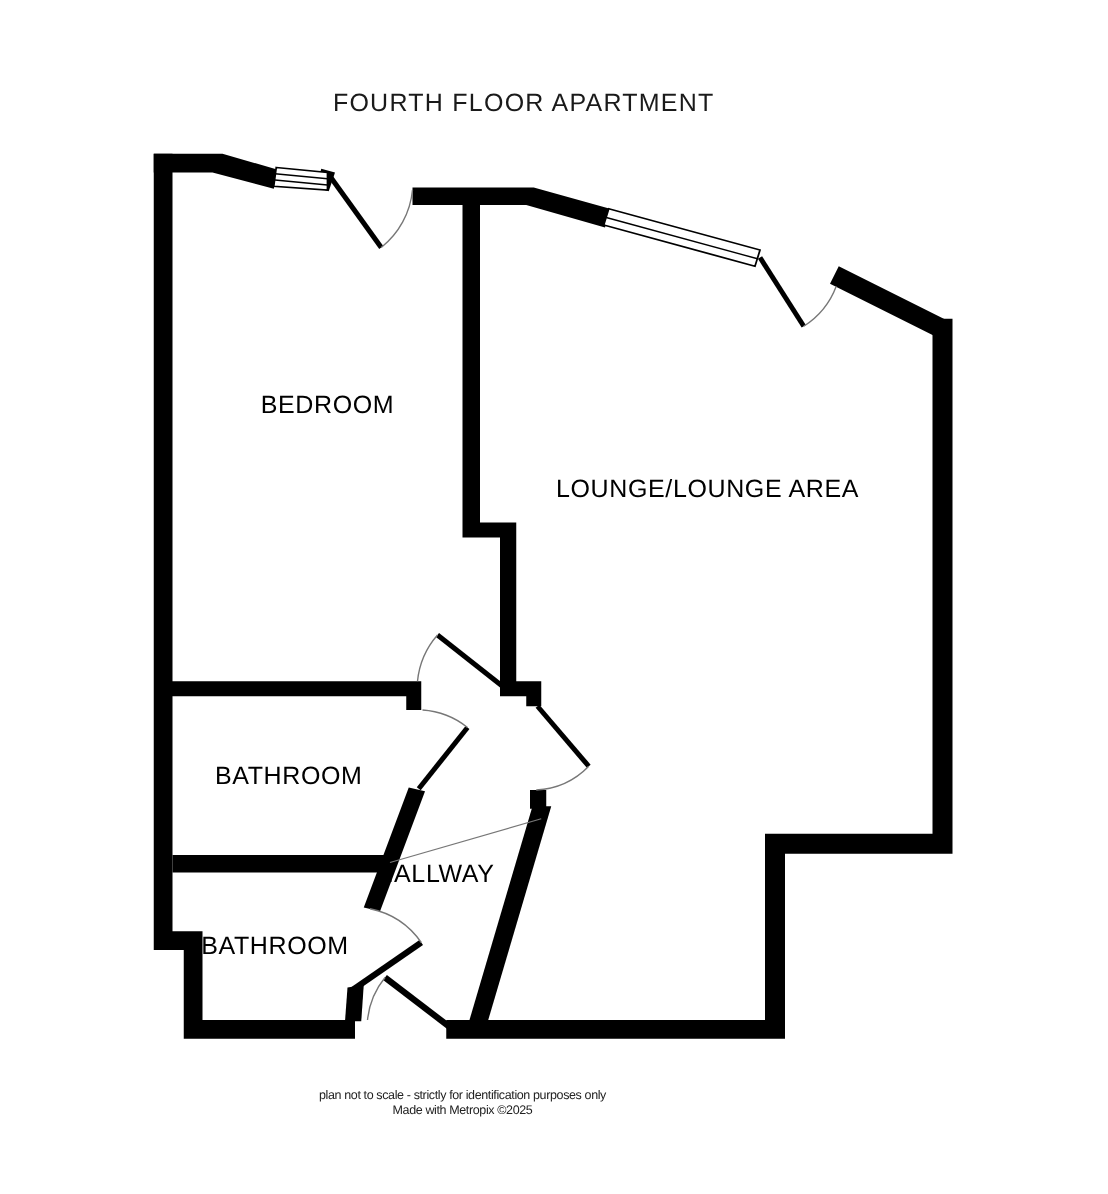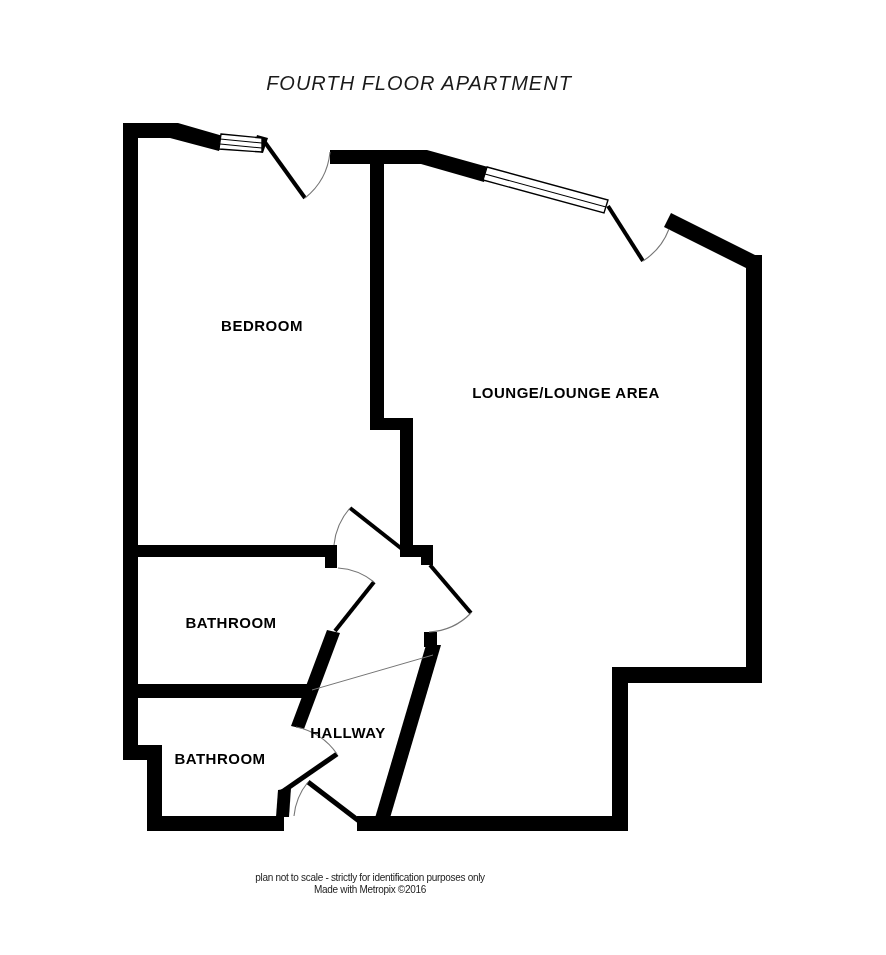--- a/index.html
+++ b/index.html
@@ -15,25 +15,24 @@
     position:absolute;
     transform:translate(-50%,-50%);
     white-space:nowrap;
     color:#000000;
   }
   .title{
     font-size:20px;
     font-weight:400;
     letter-spacing:1px;
     color:#1a1a1a;
-    font-style:italic;
   }
   .room{
-    font-size:15px;
-    font-weight:bold;
+    font-size:20px;
+    font-weight:normal;
     letter-spacing:0.5px;
   }
   .footer{
     font-size:10px;
     font-weight:400;
     letter-spacing:-0.3px;
     color:#222222;
   }
   .wall{fill:#000000;stroke:none;}
   .win{fill:#ffffff;stroke:#000000;stroke-width:1.4;}
@@ -127,19 +126,19 @@
   <div class="lbl title" style="left:419px;top:83px;">FOURTH FLOOR APARTMENT</div>
 
   <div class="lbl room" style="left:262px;top:325px;">BEDROOM</div>
 
   <div class="lbl room" style="left:566px;top:392px;">LOUNGE/LOUNGE AREA</div>
 
   <div class="lbl room" style="left:231px;top:622px;text-align:right;">BATHROOM</div>
 
   <div class="lbl room" style="left:220px;top:758px;">BATHROOM</div>
 
-  <div class="lbl room" style="left:348px;top:732px;">HALLWAY</div>
+  <div class="lbl room" style="left:348px;top:700px;">HALLWAY</div>
 
   <div class="lbl footer" style="left:370px;top:877px;">plan not to scale - strictly for identification purposes only</div>
 
-  <div class="lbl footer" style="left:370px;top:889px;">Made with Metropix ©2016</div>
+  <div class="lbl footer" style="left:370px;top:889px;">Made with Metropix ©2025</div>
 
 </div>
 
 </body></html>

